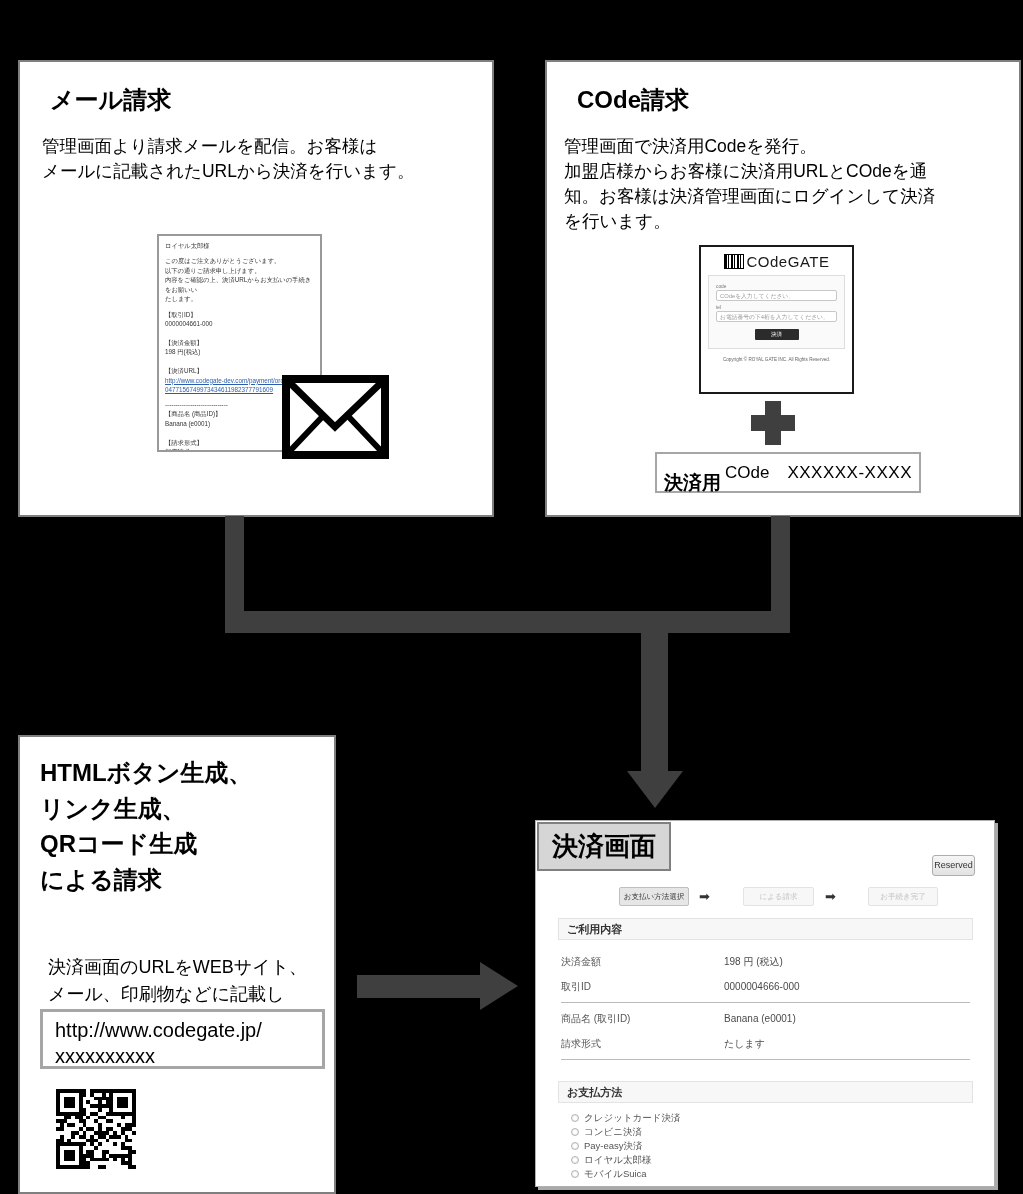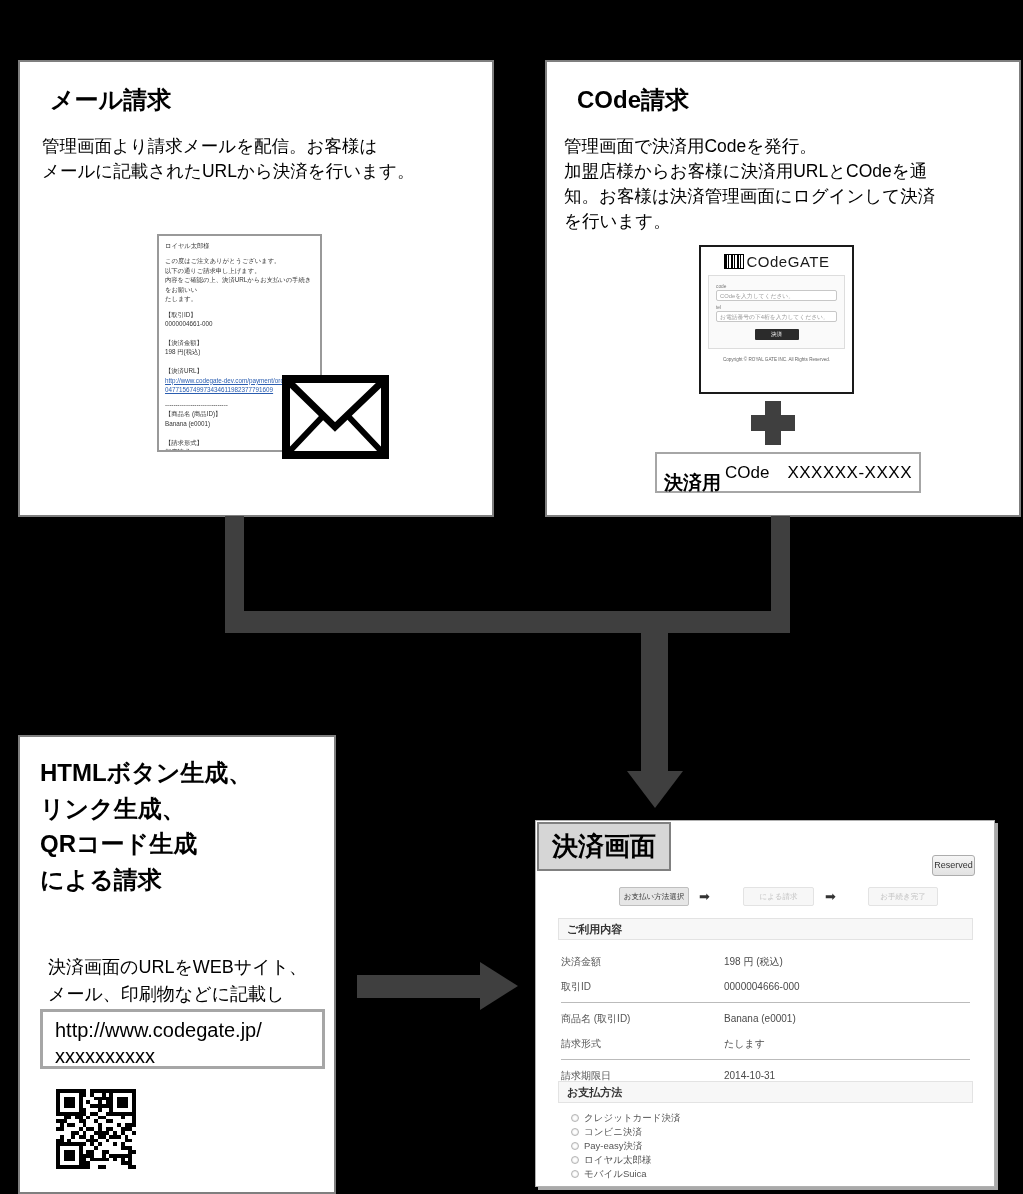--- a/index.html
+++ b/index.html
@@ -457,24 +457,20 @@
       <div class="u-div"></div>
       <div class="u-row">
         <div class="u-label">商品名 (取引ID)</div>
         <div class="u-value">Banana (e0001)</div>
       </div>
       <div class="u-row">
         <div class="u-label">請求形式</div>
         <div class="u-value">たします</div>
       </div>
       <div class="u-div"></div>
-      <div class="u-row">
-        <div class="u-label">請求期限日</div>
-        <div class="u-value">2014-10-31</div>
-      </div>
     </div>
 
     <div id="methods-header" class="sec-header">お支払方法</div>
 
     <div id="options">
       <div class="opt">
         <div class="radio"></div>
         <span>クレジットカード決済</span>
       </div>
       <div class="opt">

